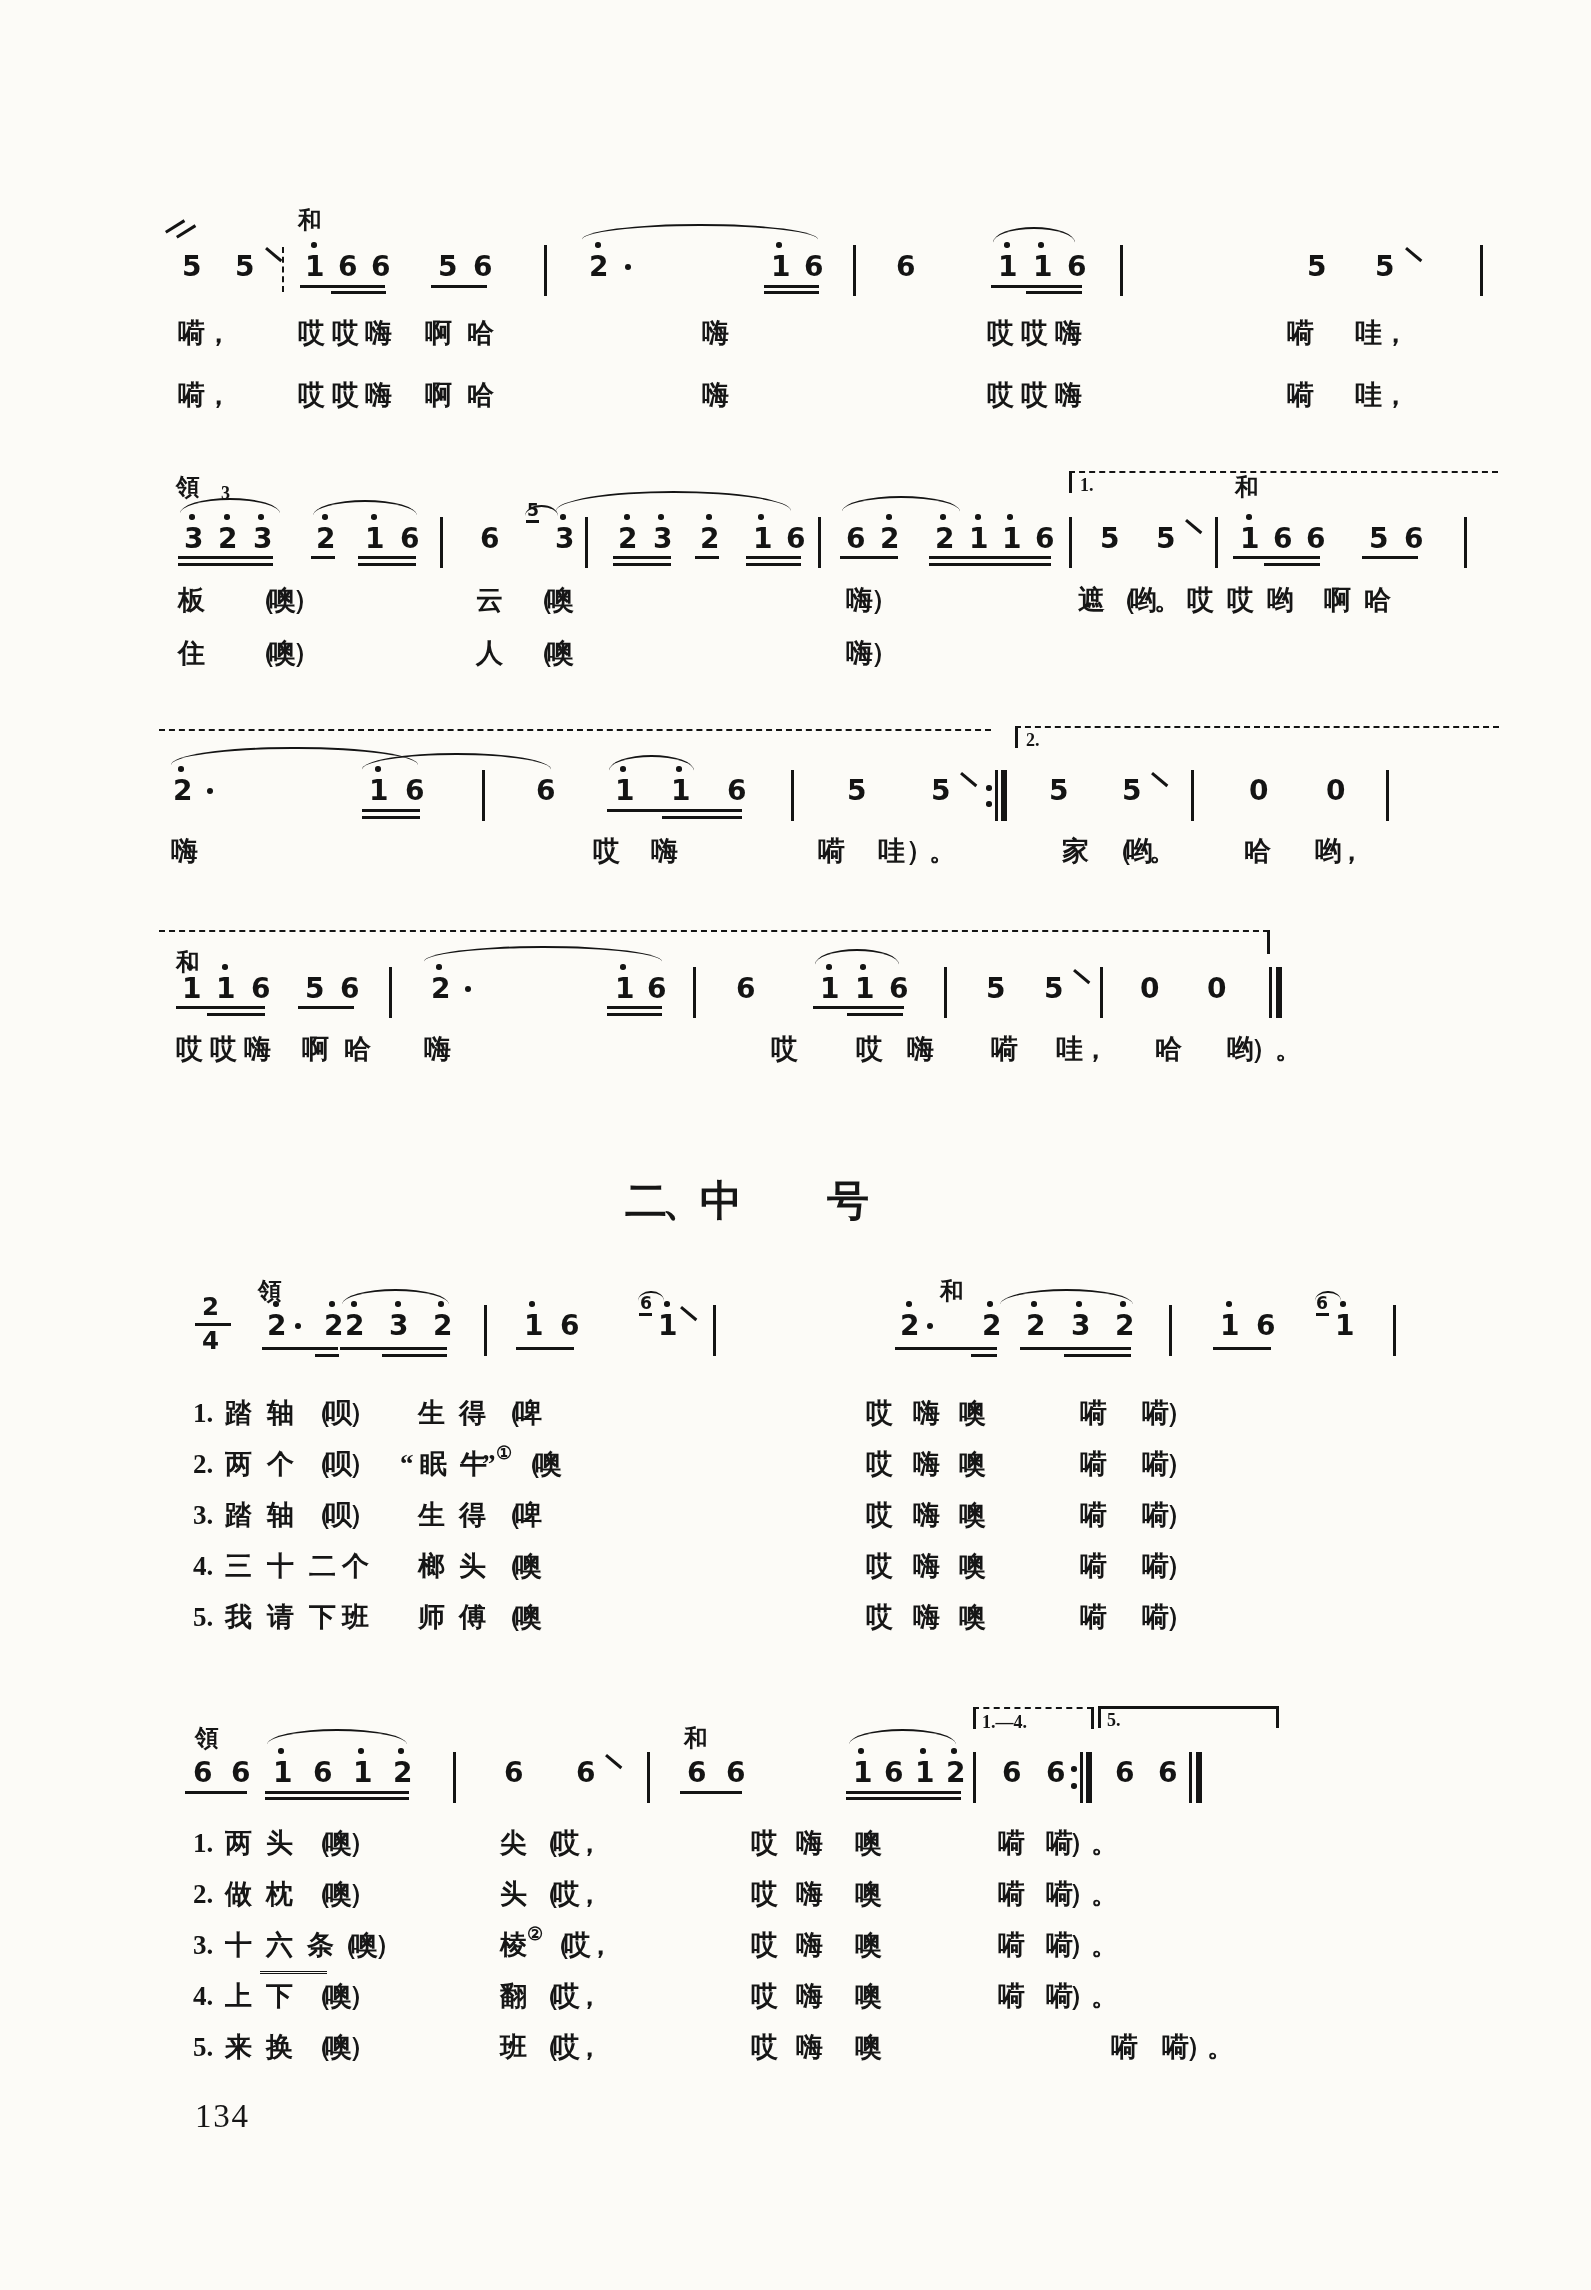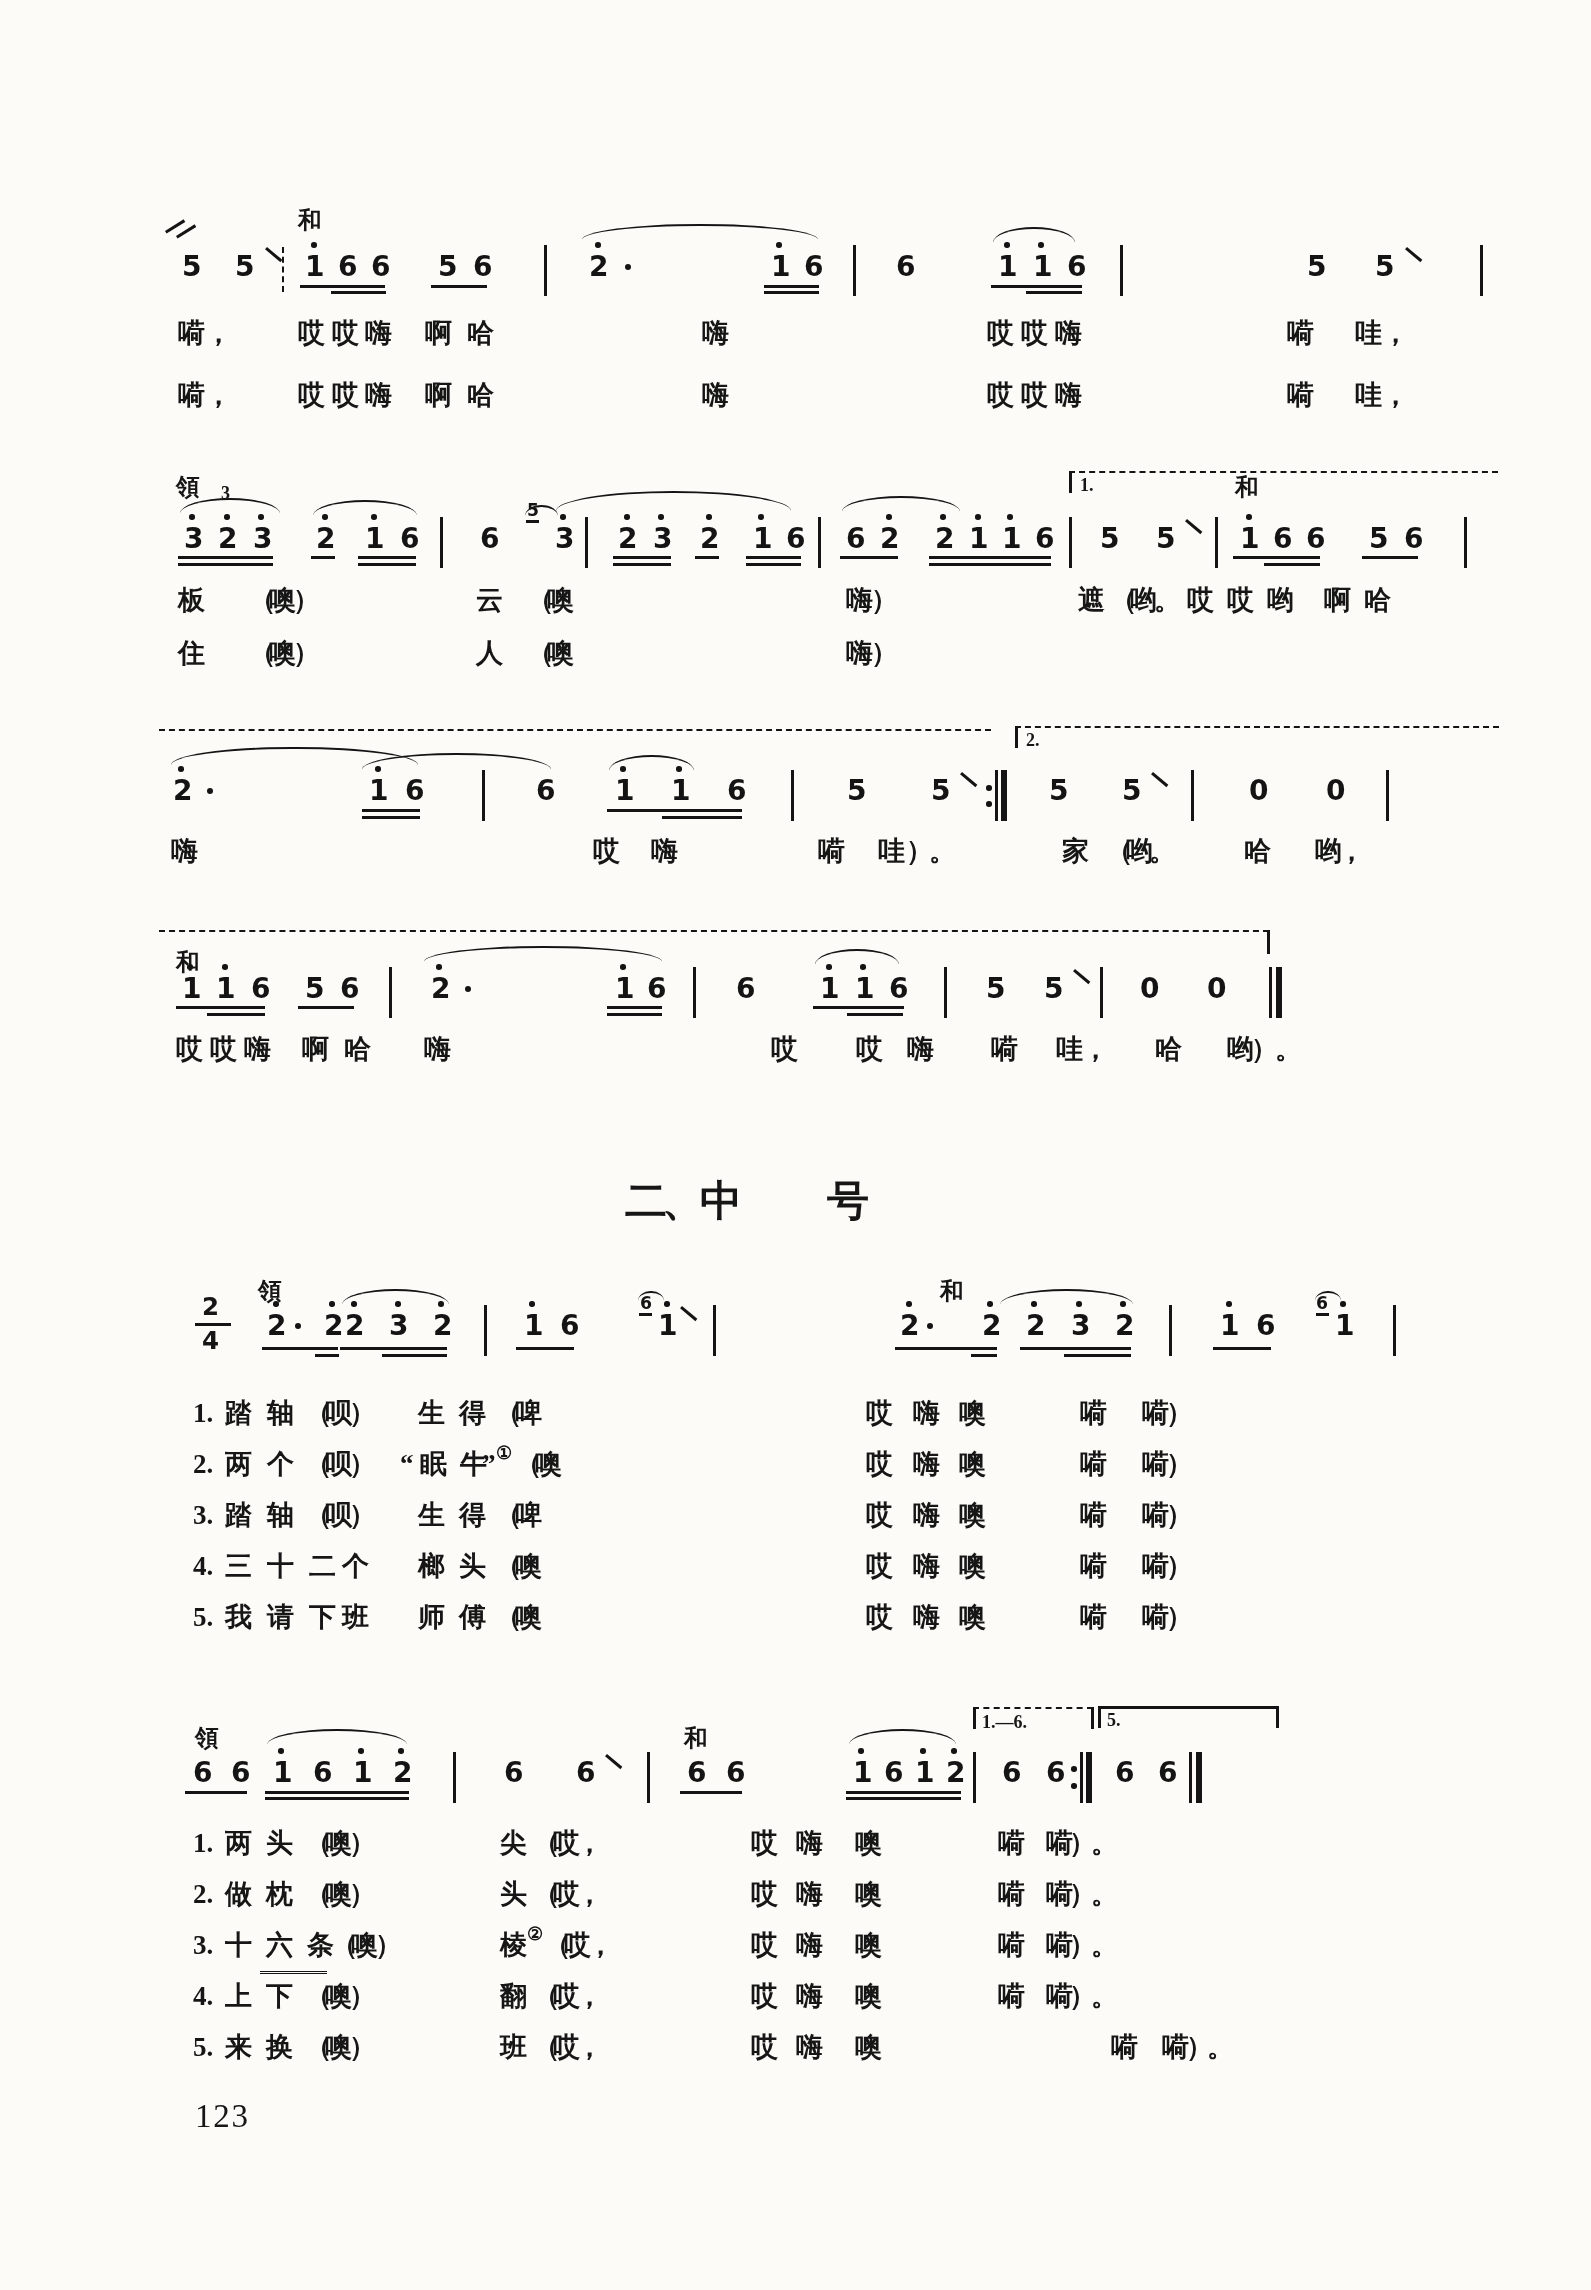--- a/index.html
+++ b/index.html
@@ -495,21 +495,21 @@
         <div class="abs note" style="left: 915px; top: 1759px;">1</div>
         <div class="abs odot" style="left: 920px; top: 1748px;"></div>
         <div class="abs note" style="left: 946px; top: 1759px;">2</div>
         <div class="abs odot" style="left: 951px; top: 1748px;"></div>
         <div class="abs ul" style="left: 846px; top: 1791px; width: 115px;"></div>
         <div class="abs ul" style="left: 846px; top: 1797px; width: 115px;"></div>
         <div class="abs bar" style="left: 973px; top: 1752px; height: 51px;"></div>
         <div class="abs dashline" style="left: 973px; top: 1707px; width: 120px;"></div>
         <div class="abs bar" style="left: 973px; top: 1707px; height: 22px;"></div>
         <div class="abs bar" style="left: 1091px; top: 1707px; height: 22px;"></div>
-        <div class="abs lab-sm" style="left: 982px; top: 1713px;">1.—6.</div>
+        <div class="abs lab-sm" style="left: 982px; top: 1713px;">1.—4.</div>
         <div class="abs note" style="left: 1002px; top: 1759px;">6</div>
         <div class="abs note" style="left: 1046px; top: 1759px;">6</div>
         <div class="abs odot" style="left: 1071px; top: 1766px;"></div>
         <div class="abs odot" style="left: 1071px; top: 1783px;"></div>
         <div class="abs bar" style="left: 1080px; top: 1752px; height: 51px;"></div>
         <div class="abs barthick" style="left: 1086px; top: 1752px; height: 51px;"></div>
         <div class="abs hline" style="left: 1098px; top: 1706px; width: 180px;"></div>
         <div class="abs bar" style="left: 1098px; top: 1706px; height: 22px;"></div>
         <div class="abs bar" style="left: 1276px; top: 1706px; height: 22px;"></div>
         <div class="abs lab-sm" style="left: 1107px; top: 1711px;">5.</div>
@@ -606,15 +606,15 @@
         <div class="abs lyr" style="left: 1207px; top: 2034px;">。</div>
         <div class="abs wavy" style="left: 260px; top: 1971px; width: 67px;"></div>
       </div>
     </div>
   <div id="title-root">
       <div class="abs title-ch" style="left: 625px; top: 1180px;">二</div>
       <div class="abs title-ch" style="left: 662px; top: 1180px;">、</div>
       <div class="abs title-ch" style="left: 700px; top: 1180px;">中</div>
       <div class="abs title-ch" style="left: 827px; top: 1180px;">号</div>
     </div>
-  <div class="abs pgnum" style="left:195px;top:2098px;">123</div>
+  <div class="abs pgnum" style="left:195px;top:2098px;">134</div>
 </div>
 
 
 </body></html>

